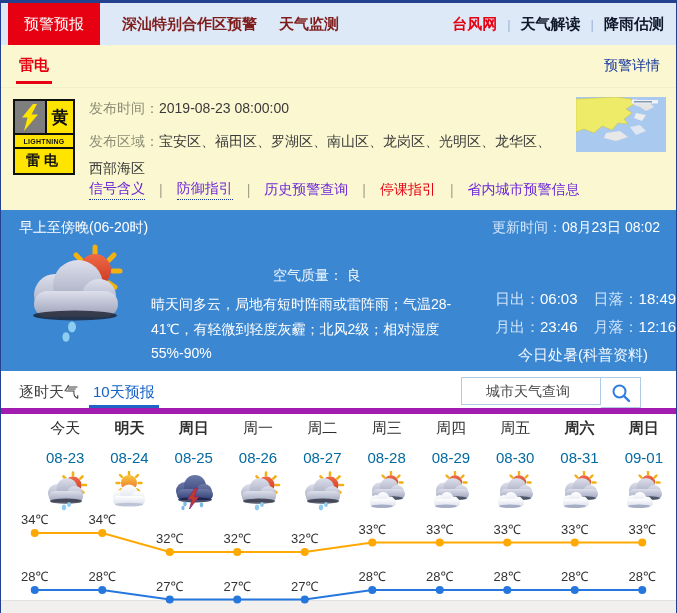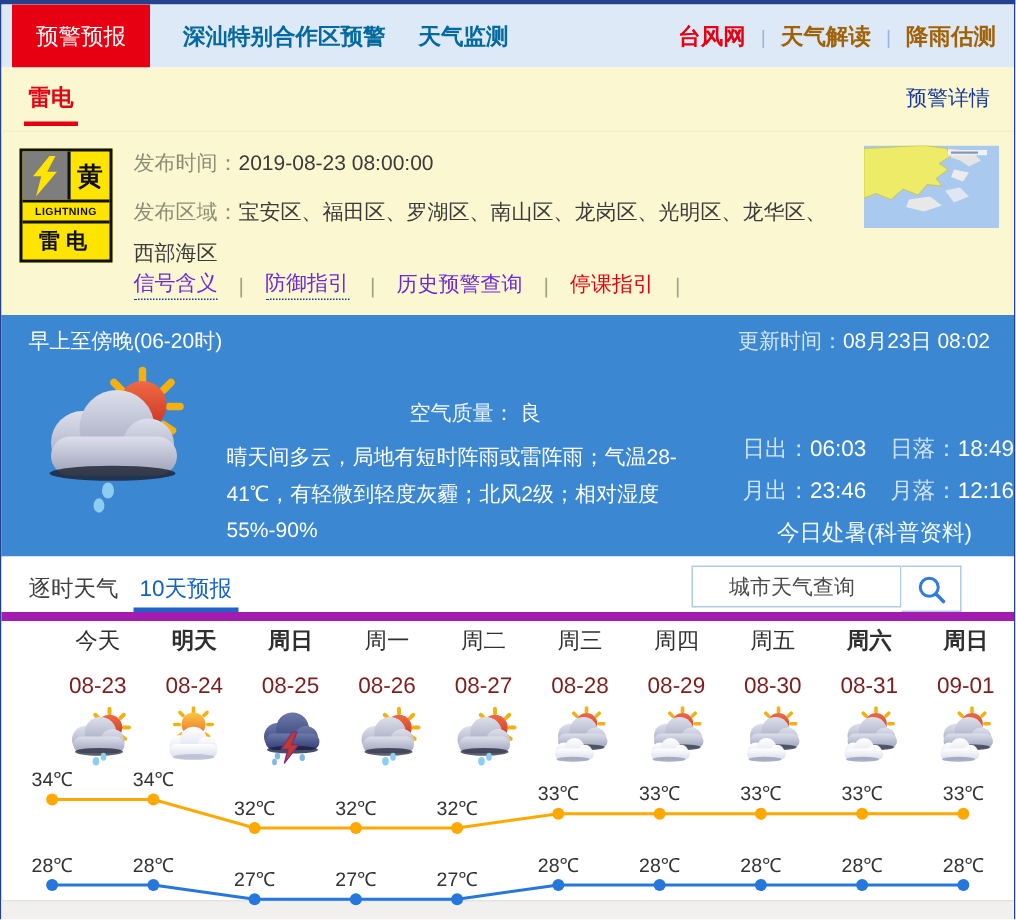--- a/index.html
+++ b/index.html
@@ -6,23 +6,23 @@
   html,body { background:#ffffff; }
   body { width:677px; height:613px; overflow:hidden; font-family:"Liberation Sans", sans-serif; }
   .page { position:relative; width:677px; height:613px; background:#fff;
           border-top:3px solid #24418f; border-left:1px solid #24418f; border-right:1px solid #24418f; }
 
   
   .nav { position:absolute; left:0; right:0; top:0; height:42px; background:#dde9f7;
          display:flex; align-items:center; }
   .nav-tab-active { height:42px; margin-left:7px; padding:0 16px; background:#e60012; color:#fff;
          font-size:15px; font-weight:normal; display:flex; align-items:center; cursor:pointer; }
-  .nav-item { margin-left:22px; color:#0369a1; font-size:15px; font-weight:bold; cursor:pointer; }
+  .nav-item { margin-left:22px; color:#7f1d1d; font-size:15px; font-weight:bold; cursor:pointer; }
   .nav-spacer { flex:1; }
-  .nav-link { font-size:15px; font-weight:bold; color:#a16207; cursor:pointer; }
+  .nav-link { font-size:15px; font-weight:bold; color:#0f172a; cursor:pointer; }
   .nav-link.red { color:#e60012; }
   .nav-sep { color:#9db4d8; margin:0 10px; font-size:13px; }
   .nav-right-pad { width:12px; }
 
   
   .alert-bar { position:absolute; left:0; right:0; top:42px; height:43px; background:#fbf8d1;
                border-bottom:1px solid #f3efc8; }
   .alert-tab { position:absolute; left:18px; top:11px; color:#e60012; font-size:15px; font-weight:bold; cursor:pointer; }
   .alert-underline { position:absolute; left:15px; bottom:3px; width:36px; height:3px; background:#e60012; }
   .alert-detail { position:absolute; right:16px; top:12px; color:#16379c; font-size:14px; cursor:pointer; }
@@ -78,21 +78,21 @@
   .search input::placeholder { color:#4a4a4a; opacity:1; }
   .search button { width:40px; height:31px; border:1px solid #aecbe8; border-left:none; background:#fff;
                    display:flex; align-items:center; justify-content:center; cursor:pointer; }
 
   
   .forecast { position:absolute; left:0; right:0; top:411px; height:199px; background:#fff; }
   .fc-grid { display:flex;padding-left:32px; }
   .fc-col { flex:1; text-align:center; cursor:pointer; }
   .fc-day { margin-top:5px; font-size:15px; color:#2f2f2f; line-height:18px; }
   .fc-day.bold { font-weight:bold; }
-  .fc-date { margin-top:12px; font-size:15px; color:#7f1d1d; }
+  .fc-date { margin-top:12px; font-size:15px; color:#0369a1; }
   .fc-icon { margin-top:5px; height:40px; display:flex; align-items:center; justify-content:center; }
   .chart-wrap { position:absolute; left:0; top:98px; width:675px; height:101px; z-index:2; }
   .footer-strip { position:absolute; left:0; right:0; top:186px; height:13px; background:#f1f0ee;
                   border-top:1px solid #e3e3e3; z-index:1; }
   .tlabel { font-size:13px; fill:#333; font-family:"Liberation Sans",sans-serif; }
 </style>
 </head>
 <body>
 
 <svg width="0" height="0" style="position:absolute" aria-hidden="true">
@@ -175,20 +175,21 @@
 
     <div class="links-row">
       <span class="wlink dotted">信号含义</span>
       <span class="wlink-sep">|</span>
       <span class="wlink dotted">防御指引</span>
       <span class="wlink-sep">|</span>
       <span class="wlink">历史预警查询</span>
       <span class="wlink-sep">|</span>
       <span class="wlink red">停课指引</span>
       <span class="wlink-sep">|</span>
+      <span class="wlink">省内城市预警信息</span>
     </div>
   </div>
 
   <div class="panel">
     <div class="period">早上至傍晚(06-20时)</div>
     <div class="update">
       <span class="lbl">更新时间：</span><span>08月23日 08:02</span>
     </div>
 
     <svg class="big-icon" viewBox="0 0 120 102">

